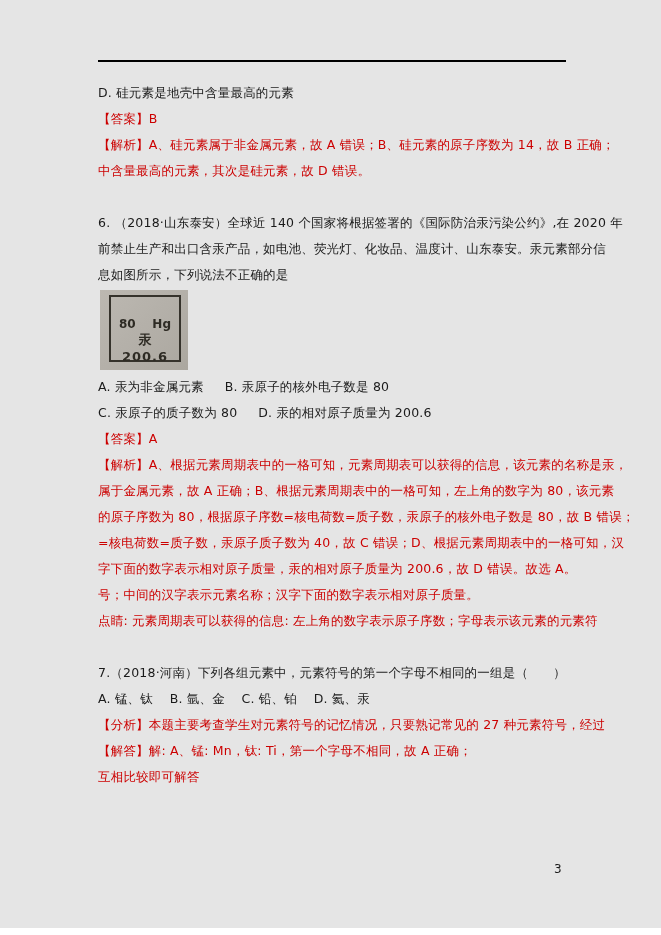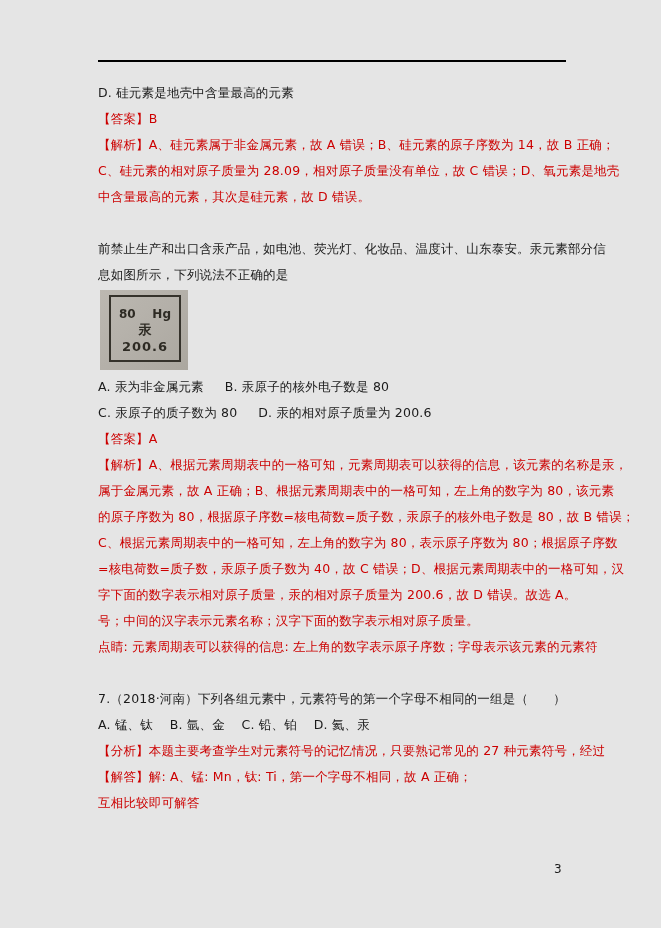--- a/index.html
+++ b/index.html
@@ -50,21 +50,21 @@
     padding: 5px 7px 8px 9px;
   }
   .element-box {
     width: 100%;
     height: 100%;
     box-sizing: border-box;
     border: 2px solid #35322b;
     color: #2e2b24;
     text-align: center;
     font-weight: bold;
-    padding-top: 10px;
+    padding-top: 20px;
   }
   .element-box .row-top {
     display: flex;
     justify-content: space-between;
     padding: 0 8px;
     font-size: 12px;
     line-height: 14px;
   }
   .element-box .row-name {
     font-size: 13px;
@@ -88,46 +88,45 @@
 
 <div class="page">
 
   <div class="top-rule"></div>
 
   <div class="content">
 
     <div class="line black">D. 硅元素是地壳中含量最高的元素</div>
     <div class="line red">【答案】B</div>
     <div class="line red">【解析】A、硅元素属于非金属元素，故 A 错误；B、硅元素的原子序数为 14，故 B 正确；</div>
-    <div class="line red">C、硅元素的相对原子质量为 28.09，相对原子质量没有单位，故 C 错误；D、氧元素是地壳</div>
     <div class="line red">中含量最高的元素，其次是硅元素，故 D 错误。</div>
 
     <div class="spacer"></div>
 
+    <div class="line black">6. （2018·山东泰安）全球近 140 个国家将根据签署的《国际防治汞污染公约》,在 2020 年</div>
     <div class="line black">前禁止生产和出口含汞产品，如电池、荧光灯、化妆品、温度计、山东泰安。汞元素部分信</div>
     <div class="line black">息如图所示，下列说法不正确的是</div>
 
     <div class="element-photo">
       <div class="element-box">
         <div class="row-top">
           <span>80</span>
           <span>Hg</span>
         </div>
         <div class="row-name">汞</div>
         <div class="row-mass">200.6</div>
       </div>
     </div>
 
     <div class="line black">A. 汞为非金属元素     B. 汞原子的核外电子数是 80</div>
     <div class="line black">C. 汞原子的质子数为 80     D. 汞的相对原子质量为 200.6</div>
     <div class="line red">【答案】A</div>
     <div class="line red">【解析】A、根据元素周期表中的一格可知，元素周期表可以获得的信息，该元素的名称是汞，</div>
     <div class="line red">属于金属元素，故 A 正确；B、根据元素周期表中的一格可知，左上角的数字为 80，该元素</div>
     <div class="line red">的原子序数为 80，根据原子序数=核电荷数=质子数，汞原子的核外电子数是 80，故 B 错误；</div>
-    <div class="line red">C、根据元素周期表中的一格可知，左上角的数字为 80，表示原子序数为 80；根据原子序数</div>
     <div class="line red">=核电荷数=质子数，汞原子质子数为 40，故 C 错误；D、根据元素周期表中的一格可知，汉</div>
     <div class="line red">字下面的数字表示相对原子质量，汞的相对原子质量为 200.6，故 D 错误。故选 A。</div>
     <div class="line red">号；中间的汉字表示元素名称；汉字下面的数字表示相对原子质量。</div>
     <div class="line red">点睛: 元素周期表可以获得的信息: 左上角的数字表示原子序数；字母表示该元素的元素符</div>
 
     <div class="spacer"></div>
 
     <div class="line black">7.（2018·河南）下列各组元素中，元素符号的第一个字母不相同的一组是（      ）</div>
     <div class="line black">A. 锰、钛    B. 氩、金    C. 铅、铂    D. 氦、汞</div>
     <div class="line red">【分析】本题主要考查学生对元素符号的记忆情况，只要熟记常见的 27 种元素符号，经过</div>

